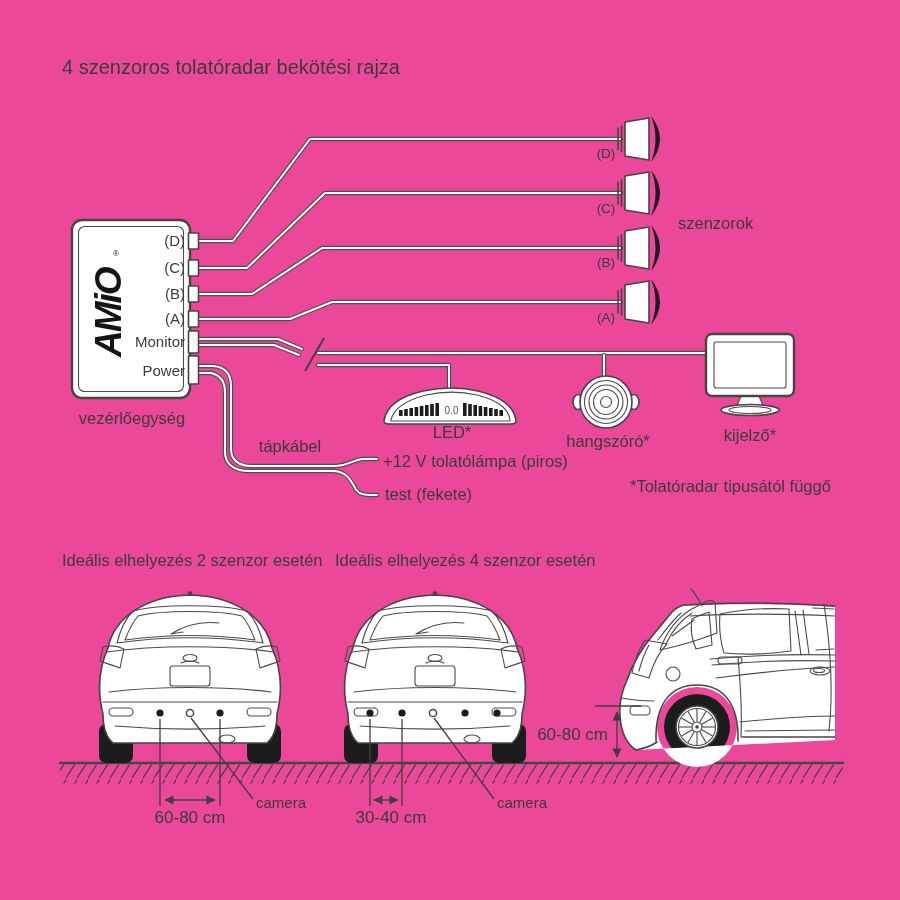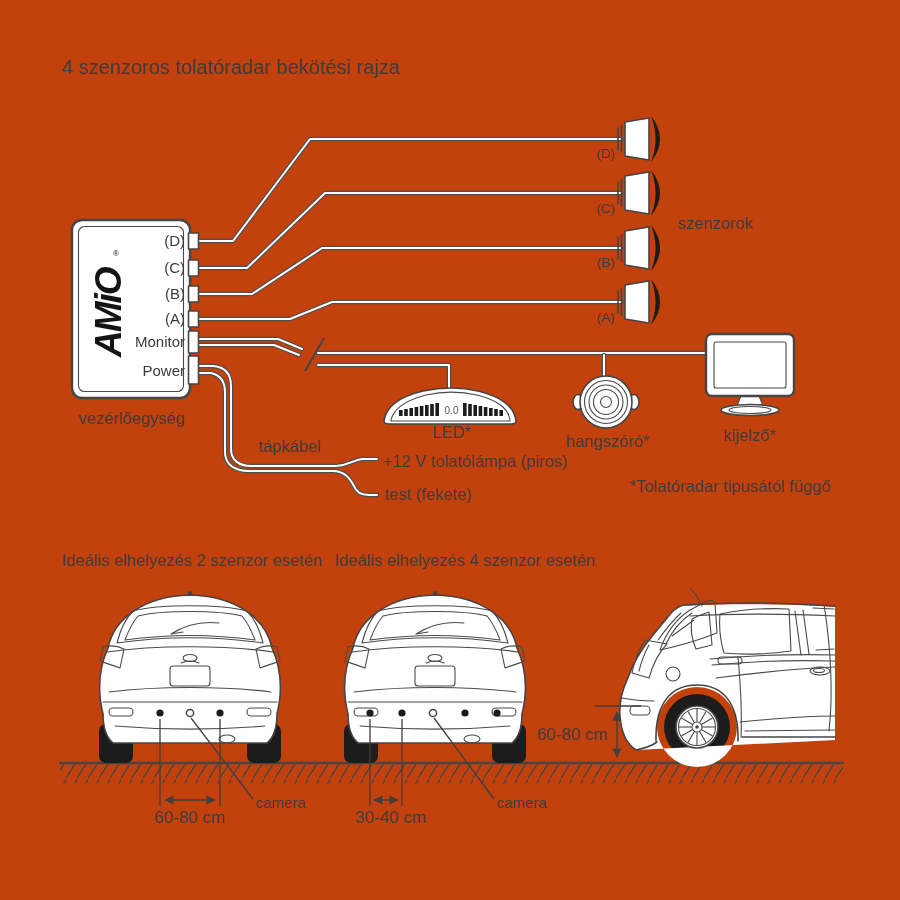--- a/index.html
+++ b/index.html
@@ -1,16 +1,16 @@
 <!DOCTYPE html>
 <html><head>
 <meta charset="utf-8">
 <style>
   html,body{margin:0;padding:0;background:#fff}
-  .canvas{position:relative;width:900px;height:900px;background:#c2410c;overflow:hidden;
+  .canvas{position:relative;width:900px;height:900px;background:#ec4899;overflow:hidden;
           font-family:"Liberation Sans","DejaVu Sans",sans-serif}
   svg{position:absolute;left:0;top:0;display:block}
   .ln{fill:none;stroke:#454545;stroke-width:1.6;stroke-linecap:round;stroke-linejoin:round}
   .ln2{fill:none;stroke:#454545;stroke-width:2.4;stroke-linecap:round;stroke-linejoin:round}
   .thin{fill:none;stroke:#4a4a4a;stroke-width:1.1;stroke-linecap:round;stroke-linejoin:round}
   .fw{fill:#fff}
   .blk{fill:#1c1c1c;stroke:none}
   .wo{fill:none;stroke:#4f4f4f;stroke-width:4.4;stroke-linecap:round;stroke-linejoin:round}
   .wi{fill:none;stroke:#fff;stroke-width:2;stroke-linecap:round;stroke-linejoin:round}
   .meas{fill:none;stroke:#3f3f3f;stroke-width:1.3}

